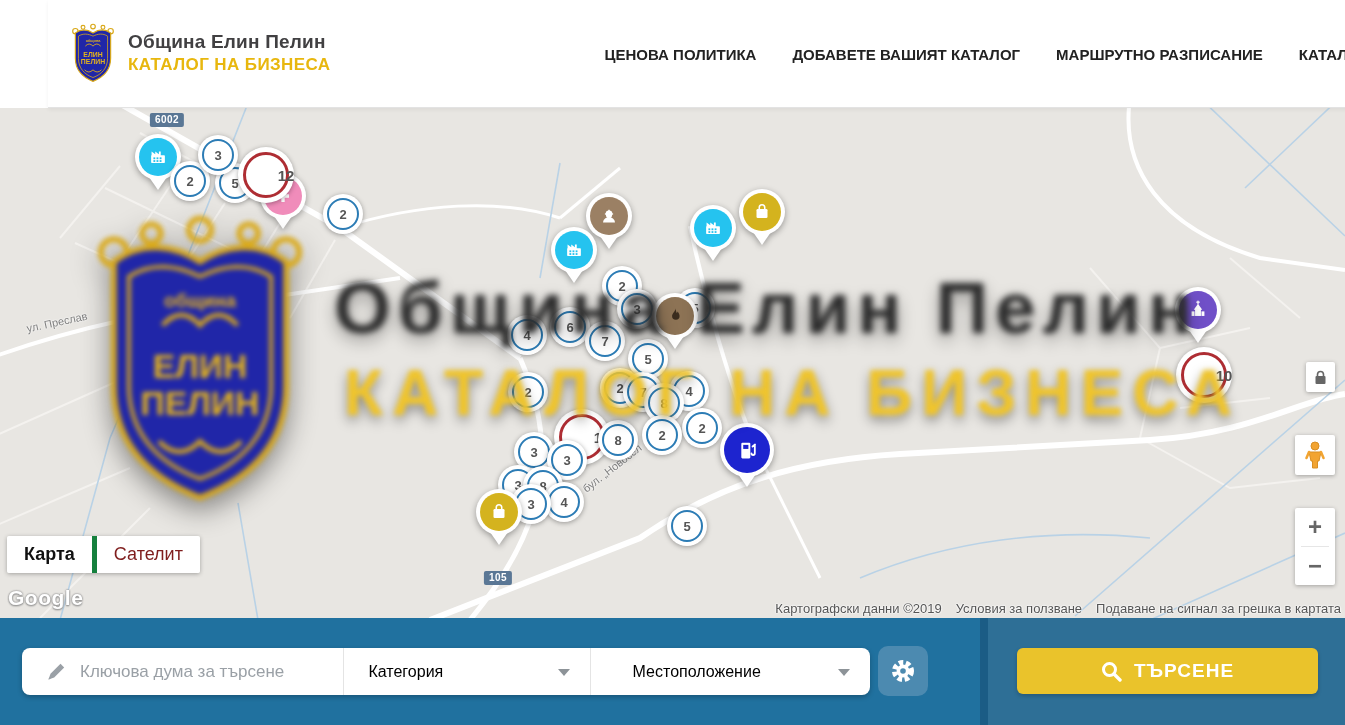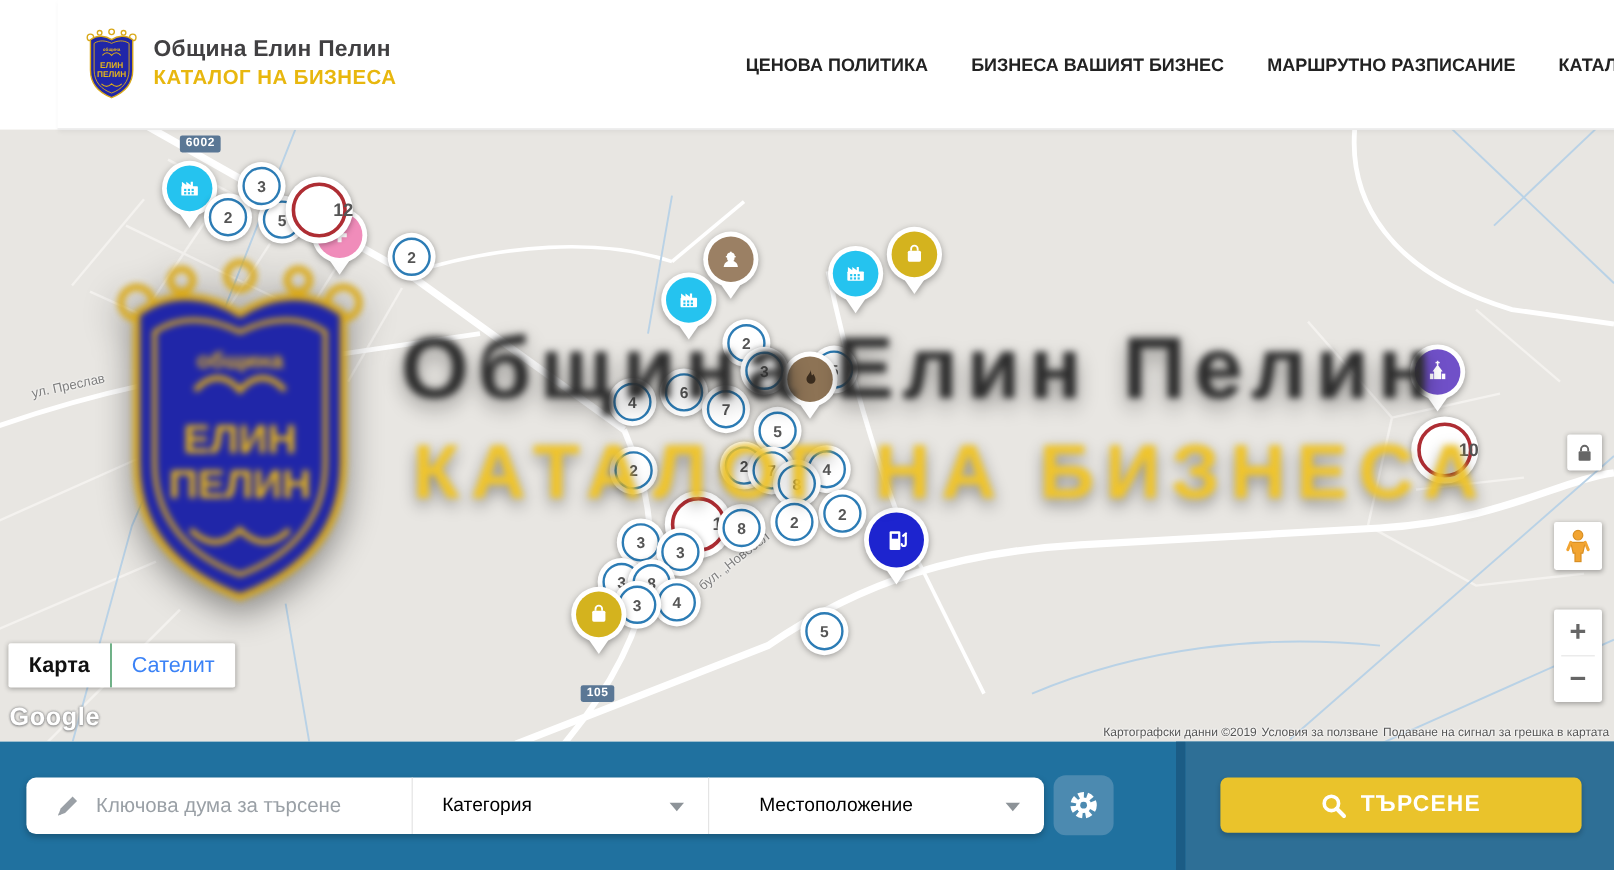--- a/index.html
+++ b/index.html
@@ -43,24 +43,24 @@
   .wm { position:absolute; inset:0; z-index:40; pointer-events:none; }
   .wm-crest { position:absolute; left:84px; top:105px; width:232px; height:292px; filter:blur(2.6px) drop-shadow(0 10px 14px rgba(0,0,0,.45)); }
   .wm-crest svg { width:100%; height:100%; }
   .wm-title { position:absolute; left:334px; top:158px; font-size:73px; font-weight:bold; color:#2d2d2d; letter-spacing:7px; white-space:nowrap; filter:blur(3px); text-shadow:0 6px 16px rgba(0,0,0,.4); }
   .wm-sub { position:absolute; left:344px; top:248px; font-size:64px; font-weight:bold; color:#efc42c; letter-spacing:9px; white-space:nowrap; filter:blur(2.6px); text-shadow:0 5px 12px rgba(0,0,0,.45); }
 
   
   .maptype { position:absolute; left:7px; top:428px; z-index:50; display:flex; box-shadow:0 1px 4px rgba(0,0,0,.3); border-radius:2px; overflow:hidden; }
   .maptype button { border:0; background:#fff; height:37px; padding:0 17px; font-family:"Liberation Sans",sans-serif; font-size:18px; cursor:pointer; }
   .maptype .active { font-weight:bold; color:#111; }
-  .maptype .inactive { color:#3b82f6; border-left:1px solid #15803d;text-align:center; }
+  .maptype .inactive { color:#7f1d1d; border-left:5px solid #15803d;text-align:center; }
 
   .glogo { position:absolute; left:8px; top:478px; z-index:50; font-size:21px; font-weight:bold; letter-spacing:.5px; color:#fff; text-shadow:0 0 2px #9a9a9a,0 0 2px #9a9a9a,0 1px 2px #8a8a8a; }
-  .attrib { position:absolute; right:4px; bottom:2px; z-index:50; display:flex; gap:4px; font-size:10px; color:#555; text-shadow:0 0 2px #fff,0 0 2px #fff,0 0 2px #fff; }
+  .attrib { position:absolute; right:4px; bottom:2px; z-index:50; display:flex; gap:14px; font-size:13px; color:#555; text-shadow:0 0 2px #fff,0 0 2px #fff,0 0 2px #fff; }
   .attrib span { white-space:nowrap; }
   .attrib .link { cursor:pointer; }
 
   .sq-btn { position:absolute; z-index:50; background:#fff; box-shadow:0 1px 4px rgba(0,0,0,.3); border-radius:2px; display:flex; align-items:center; justify-content:center; cursor:pointer; border:0; }
   .lock-btn { left:1306px; top:254px; width:29px; height:30px; }
   .pegman-btn { left:1295px; top:327px; width:40px; height:40px; }
   .zoomctl { position:absolute; left:1295px; top:400px; width:40px; height:77px; z-index:50; background:#fff; box-shadow:0 1px 4px rgba(0,0,0,.3); border-radius:2px; display:flex; flex-direction:column; }
   .zoomctl button { flex:1; border:0; background:transparent; font-size:24px; font-weight:bold; color:#666; cursor:pointer; line-height:1; font-family:"Liberation Sans",sans-serif; }
   .zoomctl .zdiv { height:1px; background:#e6e6e6; margin:0 6px; }
 
@@ -104,21 +104,21 @@
         <path d="M38 122 q11 11 22 0 q11 11 22 0" stroke="#d9a91a" stroke-width="2.4" fill="none"></path>
       </svg>
     </div>
     <div>
       <div class="brand-title">Община Елин Пелин</div>
       <div class="brand-sub">КАТАЛОГ НА БИЗНЕСА</div>
     </div>
   </div>
   <div class="nav" id="nav">
       <div class="nav-item">ЦЕНОВА ПОЛИТИКА</div>
-      <div class="nav-item">БИЗНЕСА ВАШИЯТ БИЗНЕС</div>
+      <div class="nav-item">ДОБАВЕТЕ ВАШИЯТ КАТАЛОГ</div>
       <div class="nav-item">МАРШРУТНО РАЗПИСАНИЕ</div>
       <div class="nav-item">КАТАЛОГ</div>
     </div>
 </div>
 
 <div class="map" id="map">
   <svg class="roads" viewBox="0 0 1345 510" xmlns="http://www.w3.org/2000/svg">
     <g stroke="#f4f2ef" stroke-width="2" fill="none">
       <path d="M120 58 L60 130"></path>
         <path d="M170 78 L115 160"></path>

